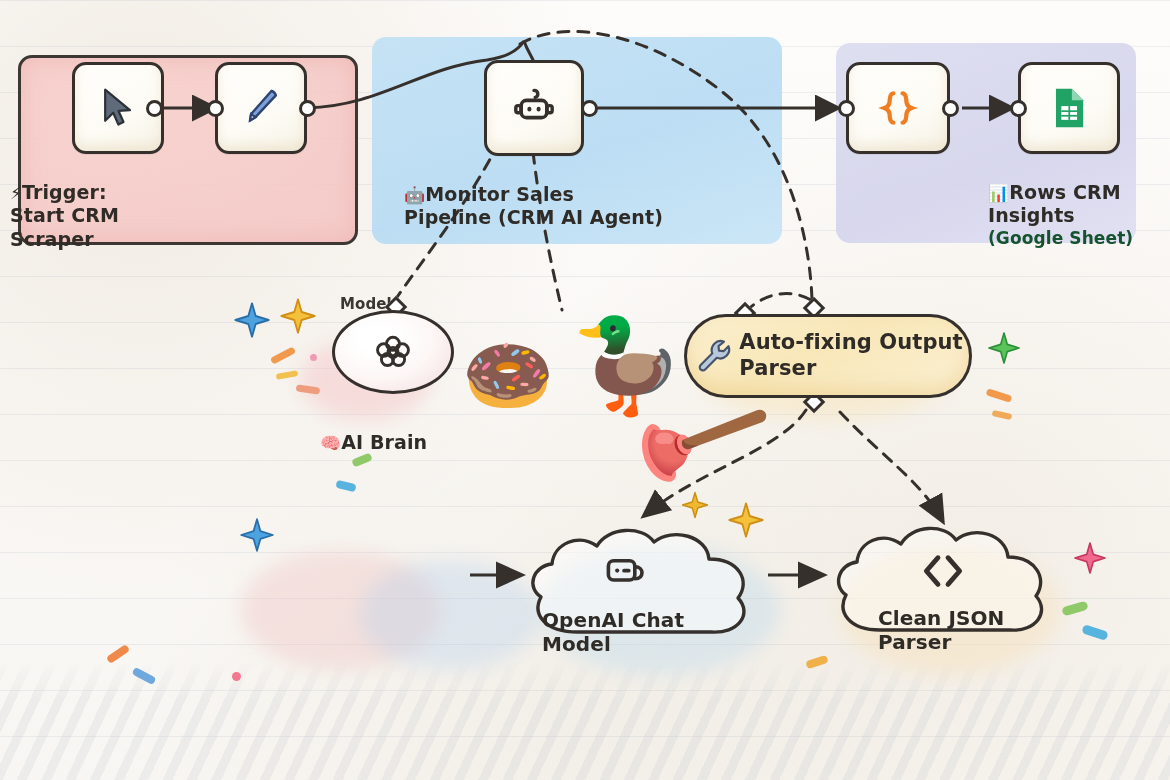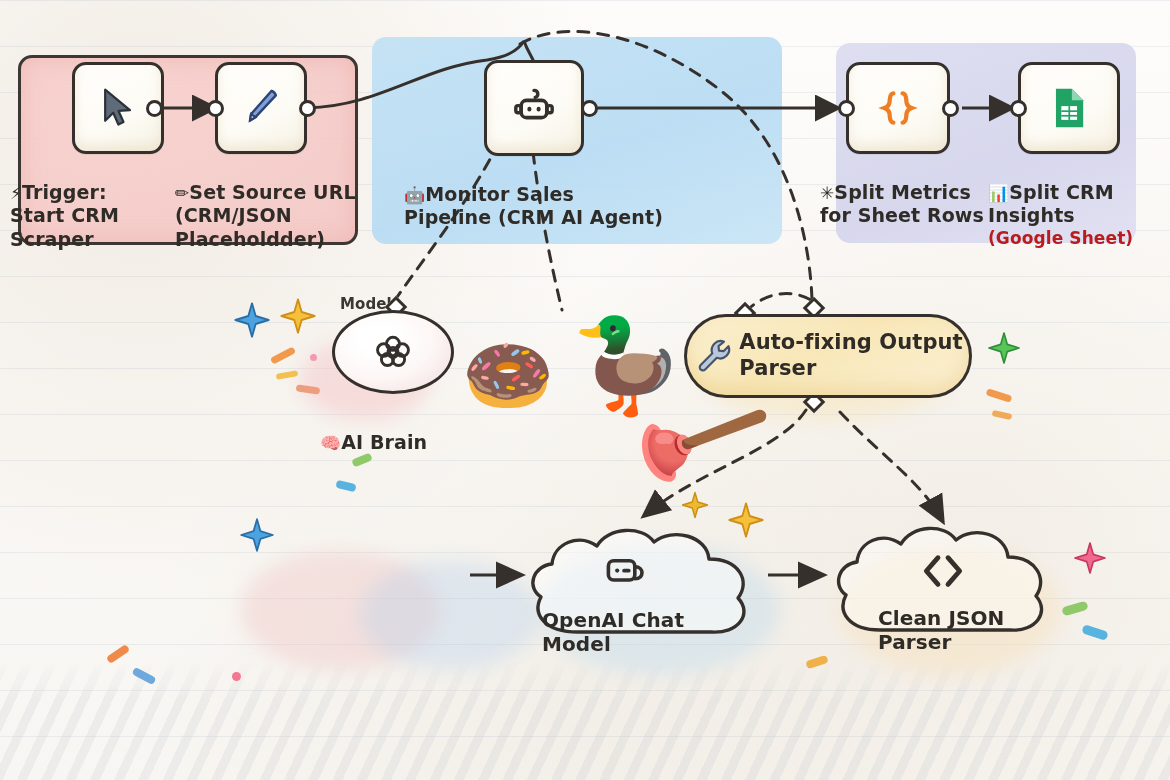--- a/index.html
+++ b/index.html
@@ -82,21 +82,21 @@
 
   
   .lbl{
     position:absolute;
     color:#2f2b27;
     font-family:"DejaVu Sans", sans-serif;
     font-size:19px;line-height:1.22;font-weight:600;
     text-align:left;letter-spacing:.1px;
     white-space:pre-line;
   }
-  .lbl .sub{display:block;color:#b91c1c;font-size:17px;font-weight:600;}
+  .lbl .sub{display:block;color:#14532d;font-size:17px;font-weight:600;}
   .lbl.small{font-size:15px;font-weight:600;color:#3a3631;}
   .lbl-emoji{font-size:17px;}
 
   
   .bubble{
     position:absolute;
     border:3.5px solid #35302c;
     box-sizing:border-box;
     display:flex;align-items:center;justify-content:center;
   }
@@ -224,38 +224,29 @@
     </svg>
   </div>
   <div class="port" style="left:1010px;top:100px;"></div>
 
   <div class="lbl" style="left:10px;top:158px;width:180px;">
     <span class="lbl-emoji">⚡</span><span>Trigger:
 Start CRM
 Scraper</span>
   </div>
 
-  <div class="lbl" style="left:175px;top:158px;width:185px;">
-    <span class="lbl-emoji">✏</span><span>Set Source URL
-(CRM/JSON
-Placeholdder)</span>
-  </div>
 
   <div class="lbl" style="left:404px;top:160px;width:380px;">
     <span class="lbl-emoji">🤖</span><span>Monitor Sales
 Pipeline (CRM AI Agent)</span>
   </div>
 
-  <div class="lbl" style="left:820px;top:158px;width:180px;">
-    <span class="lbl-emoji">✳</span><span>Split Metrics
-for Sheet Rows</span>
-  </div>
 
   <div class="lbl" style="left:988px;top:158px;width:170px;">
-    <span class="lbl-emoji">📊</span><span>Split CRM
+    <span class="lbl-emoji">📊</span><span>Rows CRM
 Insights</span>
     <span class="sub">(Google Sheet)</span>
   </div>
 
   <div class="lbl small" style="left:340px;top:277px;width:100px;">
     <span>Model</span>
   </div>
   <div class="diamond" style="left:388px;top:299px;"></div>
 
   <div class="bubble round" style="left:332px;top:310px;width:122px;height:84px;">

